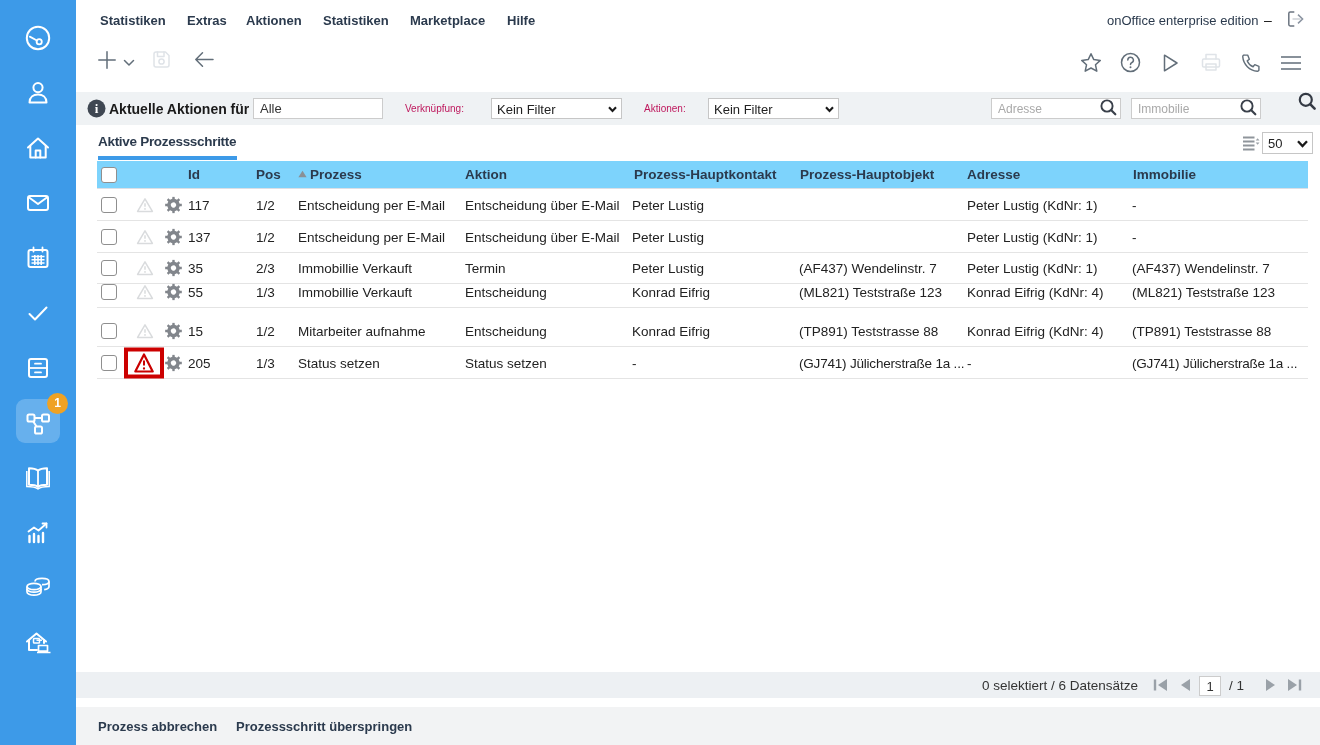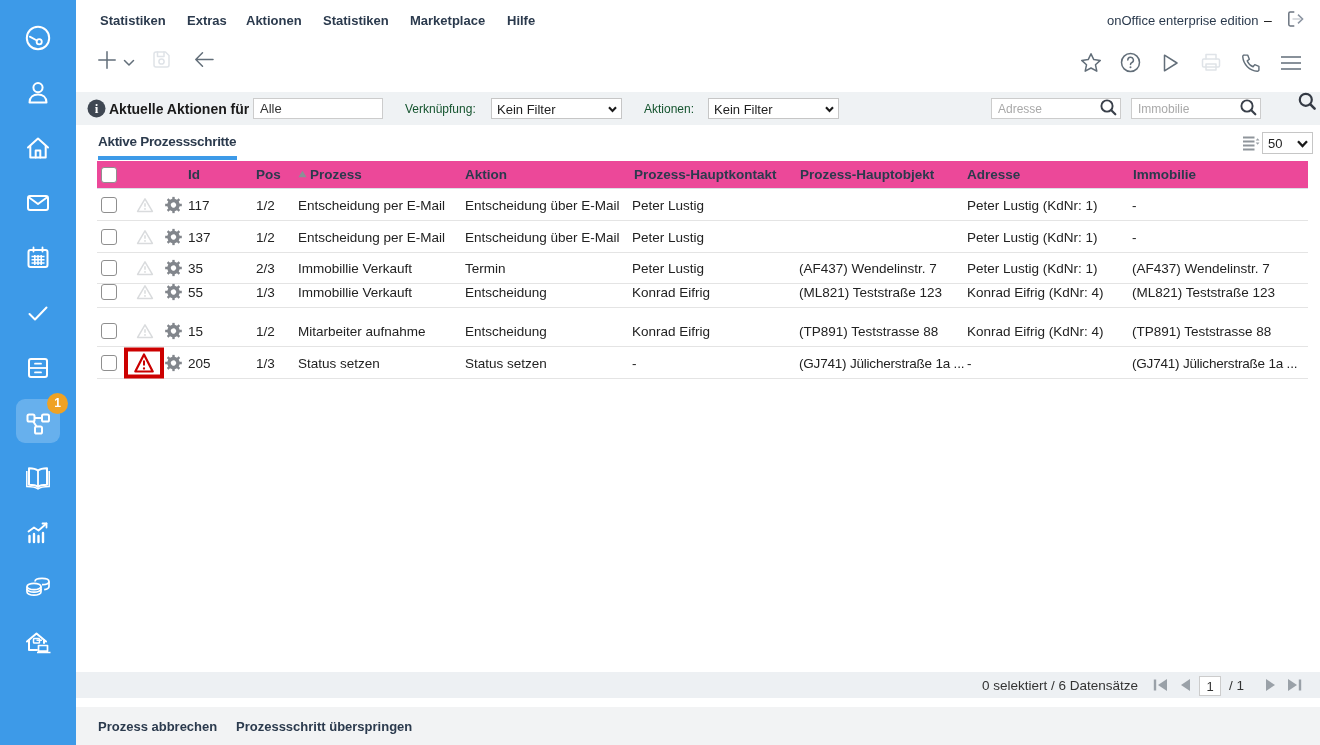--- a/index.html
+++ b/index.html
@@ -25,35 +25,35 @@
 #logoutIc { position:absolute; top:11px; left:1211px; }
 
 
 #toolbar { position:absolute; left:76px; top:40px; width:1244px; height:45px; background:#fff; }
 .tbi { position:absolute; top:0; height:45px; display:flex; align-items:center; justify-content:center; }
 .tbi.lft { margin-top:-3px; }
 
 
 #filterbar { position:absolute; left:76px; top:92px; width:1244px; height:33px; background:#eff2f4; }
 #filterbar .fl { position:absolute; top:0; height:33px; display:flex; align-items:center; }
-.flabel { font-size:12px; color:#14532d; }
+.flabel { font-size:10px; color:#be185d; }
 input.txt { height:21px; border:1px solid #ccc; background:#fff; font-family:"Liberation Sans",sans-serif;
   font-size:13px; color:#333; padding:0 6px; outline:none; }
 input.txt::placeholder { font-size:12px; }
 input.txt::placeholder { color:#a9a9a9; }
 .sel { position:relative; height:21px; background:#fff; border:1px solid #c6c6c6; }
 .sel .st { position:absolute; left:5px; top:2.5px; font-size:13px; color:#222; }
 .srch { position:relative; }
 
 
 #tab { position:absolute; left:98px; top:134px; font-size:13.5px; letter-spacing:-0.3px; font-weight:bold; color:#2b3a4d; }
 #tabline { position:absolute; left:98px; top:156px; width:139px; height:4px; background:#3d9ae8; }
 
 
-#thead { position:absolute; left:97px; top:161px; width:1211px; height:28px; background:#ec4899; border-bottom:1px solid #dbdfe6; }
+#thead { position:absolute; left:97px; top:161px; width:1211px; height:28px; background:#7dd3fc; border-bottom:1px solid #dbdfe6; }
 .hc { position:absolute; top:6px; font-size:13.5px; font-weight:bold; color:#2b3a4d; white-space:nowrap; }
 .row { position:absolute; left:97px; width:1211px; height:31px; border-bottom:1px solid #e4e4e4; }
 .cell { position:absolute; top:50%; transform:translateY(-50%); font-size:13.5px; color:#222; white-space:nowrap; }
 .cbx { position:absolute; left:4px; top:50%; transform:translateY(-50%); width:16px; height:16px; border:1px solid #8f8f8f; border-radius:3px; background:#fff; }
 .icw { position:absolute; top:50%; transform:translateY(-50%); }
 
 
 #pagebar { position:absolute; left:76px; top:672px; width:1244px; height:26px; background:#edf0f3; }
 #pagetxt { position:absolute; right:182px; top:6px; font-size:13.5px; color:#333; }
 #pg1box { position:absolute; right:99px; top:4px; width:22px; height:20px; background:#fff; border:1px solid #ccc; font-size:13px; color:#333; text-align:center; line-height:19px; }

